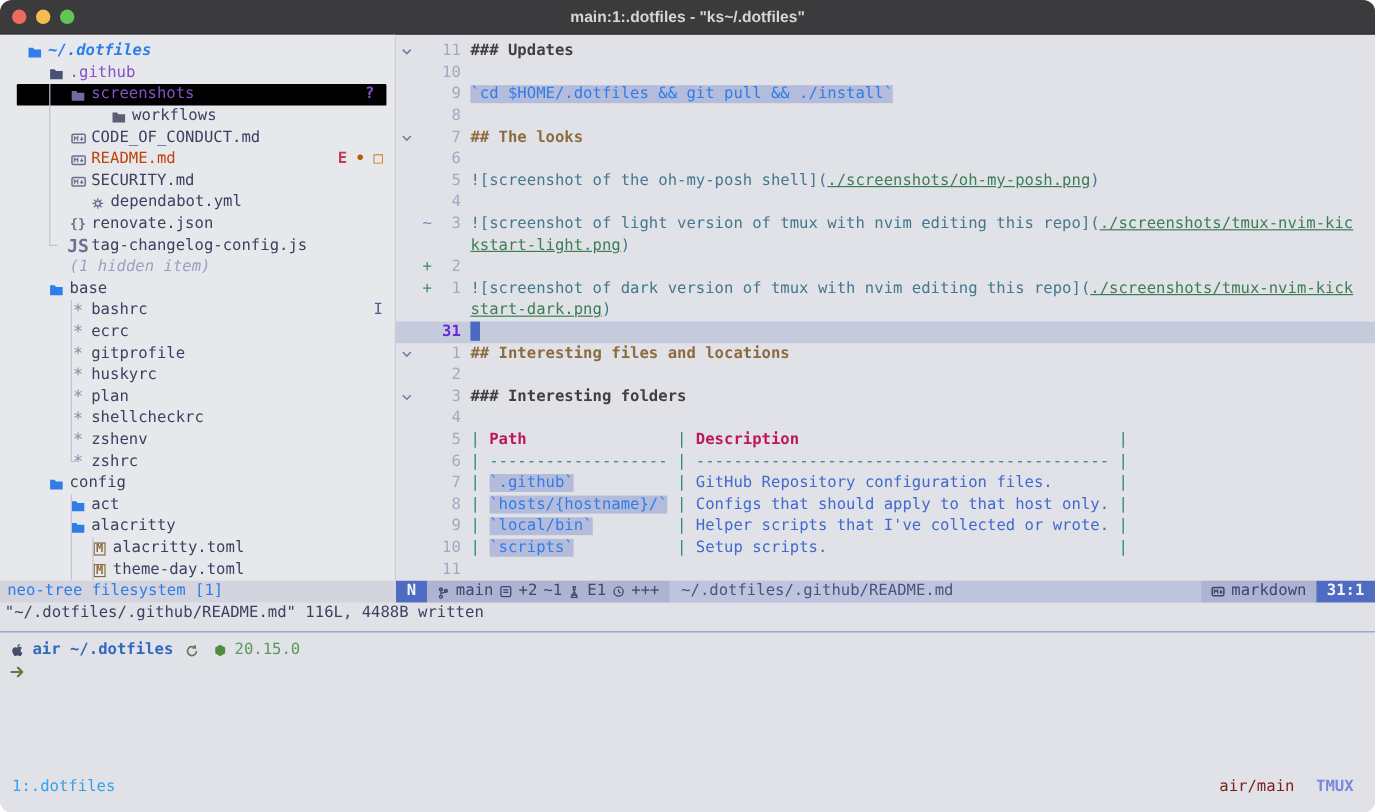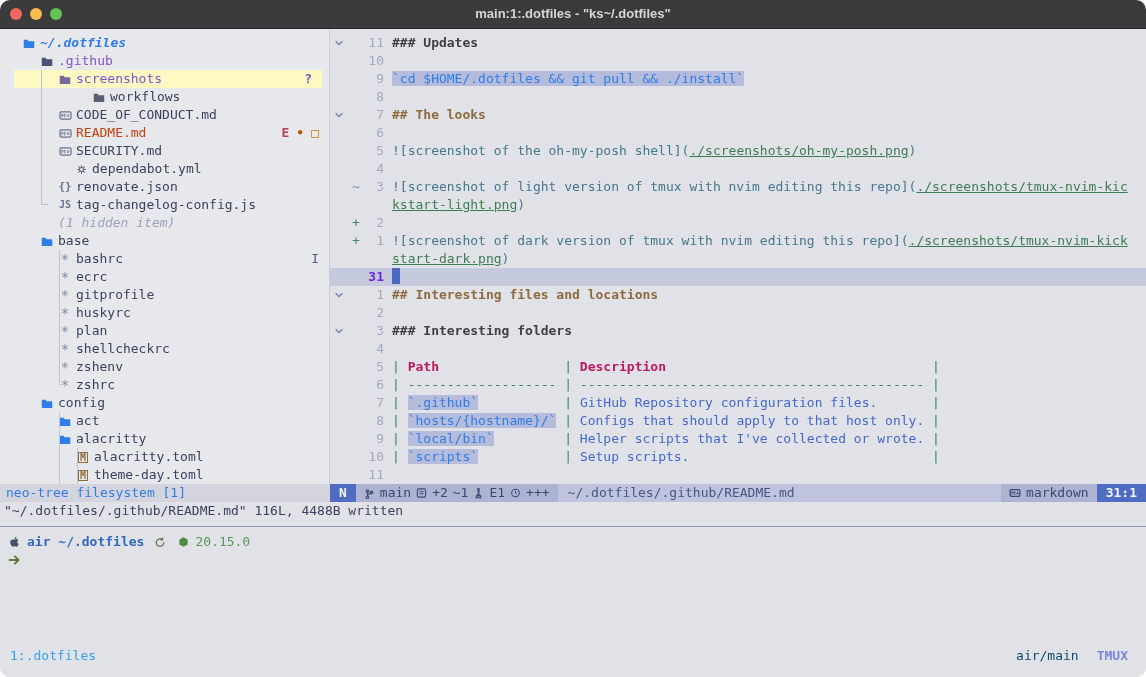--- a/index.html
+++ b/index.html
@@ -18,21 +18,21 @@
   .light.red{background:#ee6a5f;}
   .light.yellow{background:#f5bd4f;}
   .light.green{background:#61c554;}
   
   .term{position:relative;width:1146px;height:649px;background:#e1e2e7;}
   
   .neotree{position:absolute;left:0;top:0;width:329px;height:455px;background:#e7e8ec;
     border-right:1px solid #c9cbd8;overflow:hidden;}
   .tree{position:relative;padding-top:5px;}
   .srow{position:relative;height:18px;white-space:pre;display:flex;align-items:center;}
-  .srow.sel{background:#fef9c3;margin-left:14px;margin-right:7px;border-radius:1px;}
+  .srow.sel{background:#000000;margin-left:14px;margin-right:7px;border-radius:1px;}
   .srow .ticon{display:inline-flex;width:14px;justify-content:center;align-items:center;margin-right:4px;flex:0 0 14px;}
   .srow .ticon svg{display:block;}
   .srow .tlabel{color:#3b4261;}
   .cls-root .tlabel{color:#2e7de9;font-weight:bold;font-style:italic;}
   .cls-purple .tlabel{color:#8452c9;}
   .cls-mod .tlabel{color:#c2410c;}
   .cls-hidden .tlabel{color:#9ba1bf;font-style:italic;}
   .badges{position:absolute;right:10px;top:0;height:18px;display:flex;align-items:center;gap:7px;}
   .badge{font-weight:bold;}
   .badge.purple{color:#8452c9;}
@@ -79,21 +79,21 @@
   .promptline{position:absolute;left:8px;top:6px;height:18px;display:flex;align-items:center;white-space:pre;}
   .prompt-host{color:#3068c0;font-weight:bold;}
   .prompt-icon{display:inline-flex;align-items:center;margin-right:7px;}
   .prompt-sep{display:inline-block;width:10px;}
   .node-ver{color:#579a57;}
   .arrowline{position:absolute;left:8px;top:24px;height:18px;display:flex;align-items:center;}
   
   .tmuxbar{position:absolute;left:0;top:617px;width:1146px;height:20px;display:flex;align-items:center;}
   .tmux-win{color:#35a0ee;padding-left:10px;}
   .tmux-right{margin-left:auto;display:flex;align-items:center;gap:18px;padding-right:18px;}
-  .tmux-session{color:#0c4a6e;}
+  .tmux-session{color:#7f1d1d;}
   .tmux-label{color:#7787de;font-weight:bold;}
 </style>
 </head>
 <body>
 
 <div id="window">
   <div class="titlebar">
     <div class="lights">
       <span class="light red"></span>
       <span class="light yellow"></span>
@@ -131,21 +131,21 @@
           <div class="srow cls-file" style="padding-left: 58px;"><span class="ticon"><svg width="13" height="11" viewBox="0 0 16 14">
                 <rect x="1" y="2.5" width="14" height="9" rx="1.5" fill="none" stroke="#6b7190" stroke-width="1.6"></rect>
                 <path d="M3.5 9.5 V5 l1.8 2 1.8-2 v4.5" fill="none" stroke="#6b7190" stroke-width="1.2"></path>
                 <path d="M11.3 5 v3 m-1.5-1 1.5 1.6 1.5-1.6" fill="none" stroke="#6b7190" stroke-width="1.2"></path>
               </svg></span><span class="tlabel">SECURITY.md</span></div>
           <div class="srow cls-file" style="padding-left: 74px;"><span class="ticon"><svg width="11" height="11" viewBox="0 0 16 16">
                 <circle cx="8" cy="8" r="3" fill="none" stroke="#6b7190" stroke-width="1.8"></circle>
                 <path d="M8 1.5 v3 M8 11.5 v3 M1.5 8 h3 M11.5 8 h3 M3.4 3.4 l2.1 2.1 M10.5 10.5 l2.1 2.1 M12.6 3.4 l-2.1 2.1 M5.5 10.5 l-2.1 2.1" stroke="#6b7190" stroke-width="1.5"></path>
               </svg></span><span class="tlabel">dependabot.yml</span></div>
           <div class="srow cls-file" style="padding-left: 58px;"><span class="ticon"><span style="color:#6b7190;font-size:11px;font-weight:bold;">{}</span></span><span class="tlabel">renovate.json</span></div>
-          <div class="srow cls-file" style="padding-left: 58px;"><span class="ticon"><span style="color:#6b7190;font-size:10px;font-weight:bold;">JS</span></span><span class="tlabel">tag-changelog-config.js</span></div>
+          <div class="srow cls-file" style="padding-left: 58px;"><span class="ticon"><span style="color:#6b7190;font-size:15px;font-weight:bold;">JS</span></span><span class="tlabel">tag-changelog-config.js</span></div>
           <div class="srow cls-hidden" style="padding-left: 58px;"><span class="tlabel">(1 hidden item)</span></div>
           <div class="srow cls-file" style="padding-left: 40px;"><span class="ticon"><svg width="12" height="11" viewBox="0 0 16 14">
                 <path d="M1 2 h5 l1.6 2 H15 v9 H1 z" fill="#2e7de9"></path>
               </svg></span><span class="tlabel">base</span></div>
           <div class="srow cls-file" style="padding-left: 58px;"><span class="ticon"><span style="color:#8187a8;font-size:14px;">*</span></span><span class="tlabel">bashrc</span><span class="badges"><span class="badge slate">I</span></span></div>
           <div class="srow cls-file" style="padding-left: 58px;"><span class="ticon"><span style="color:#8187a8;font-size:14px;">*</span></span><span class="tlabel">ecrc</span></div>
           <div class="srow cls-file" style="padding-left: 58px;"><span class="ticon"><span style="color:#8187a8;font-size:14px;">*</span></span><span class="tlabel">gitprofile</span></div>
           <div class="srow cls-file" style="padding-left: 58px;"><span class="ticon"><span style="color:#8187a8;font-size:14px;">*</span></span><span class="tlabel">huskyrc</span></div>
           <div class="srow cls-file" style="padding-left: 58px;"><span class="ticon"><span style="color:#8187a8;font-size:14px;">*</span></span><span class="tlabel">plan</span></div>
           <div class="srow cls-file" style="padding-left: 58px;"><span class="ticon"><span style="color:#8187a8;font-size:14px;">*</span></span><span class="tlabel">shellcheckrc</span></div>

